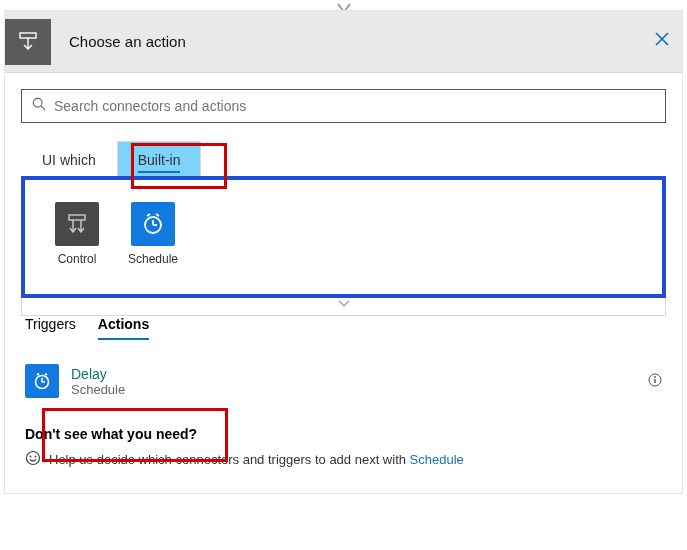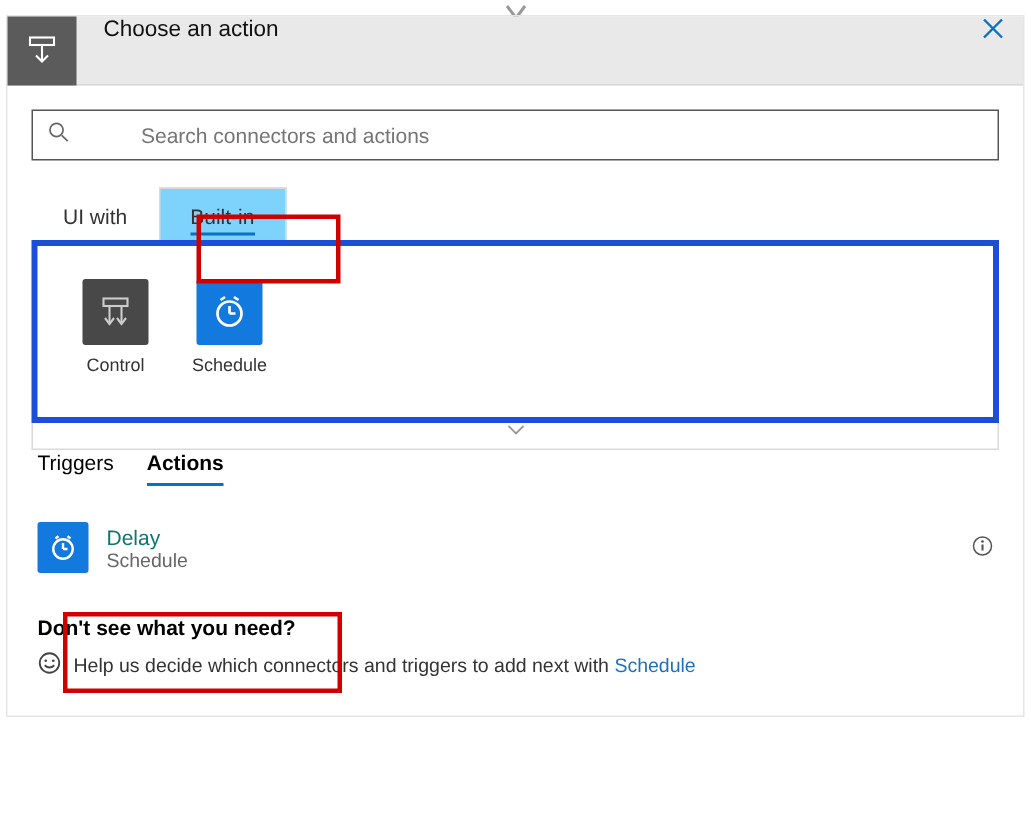--- a/index.html
+++ b/index.html
@@ -1,33 +1,32 @@
 <!DOCTYPE html>
 <html><head>
 <meta charset="utf-8">
 <style>
   * { box-sizing: border-box; margin: 0; padding: 0; font-family: "Segoe UI", Tahoma, sans-serif; }
   body { background: #fff; width: 687px; }
   .arrow-down { text-align: center; color: #999; font-size: 14px; height: 10px; }
   .panel { border: 1px solid #e5e5e5; margin: 0 4px; }
   .header {
-    display: flex; align-items: flex-start; background: #e9e9e9;
-    height: 46px; border-bottom: 1px solid #d8d8d8;
+    display: flex; align-items: center; background: #e9e9e9;
+    height: 62px; border-bottom: 1px solid #d8d8d8;
   }
   .header-icon {
     width: 46px; height: 46px; background: #5b5b5b;
     display: flex; align-items: center; justify-content: center;
   }
   .header-title { flex: 1; padding-left: 18px; font-size: 15px; color: #111; }
   .close-x { width: 40px; text-align: center; color: #0b6fc4; font-size: 18px; cursor: pointer; }
   .body { padding: 16px 16px 24px 16px; }
   .search-box {
     border: 1px solid #555; display: flex; align-items: center; height: 34px;
     padding: 0 10px;
-    gap: 40px;
   }
   .search-box input {
     border: none; outline: none; flex: 1; font-size: 14px; color: #333;
     margin-left: 8px; background: transparent;
   }
   .search-icon { color: #666; }
   .top-tabs { display: flex; margin-top: 18px; }
   .top-tab {
     padding: 10px 20px 8px 20px; font-size: 14px; color: #333;
     border: 1px solid transparent; position: relative; cursor: pointer;
@@ -97,21 +96,21 @@
       <span class="search-icon">
         <svg width="14" height="14" viewBox="0 0 16 16">
             <circle cx="6.5" cy="6.5" r="5" fill="none" stroke="#666" stroke-width="1.3"></circle>
             <line x1="10.5" y1="10.5" x2="15" y2="15" stroke="#666" stroke-width="1.3"></line>
           </svg>
       </span>
       <input type="text" placeholder="Search connectors and actions" style="">
     </div>
 
     <div class="top-tabs">
-      <div class="top-tab">UI with</div>
+      <div class="top-tab">UI which</div>
       <div class="top-tab selected">Built-in</div>
     </div>
 
     <div class="connectors-box">
       <div class="conn-row">
         <div class="conn">
           <div class="tile dark">
             <svg width="26" height="26" viewBox="0 0 26 26">
               <rect x="5" y="4" width="16" height="5" fill="none" stroke="#ccc" stroke-width="1.4"></rect>
               <line x1="9" y1="9" x2="9" y2="20" stroke="#ccc" stroke-width="1.4"></line>

